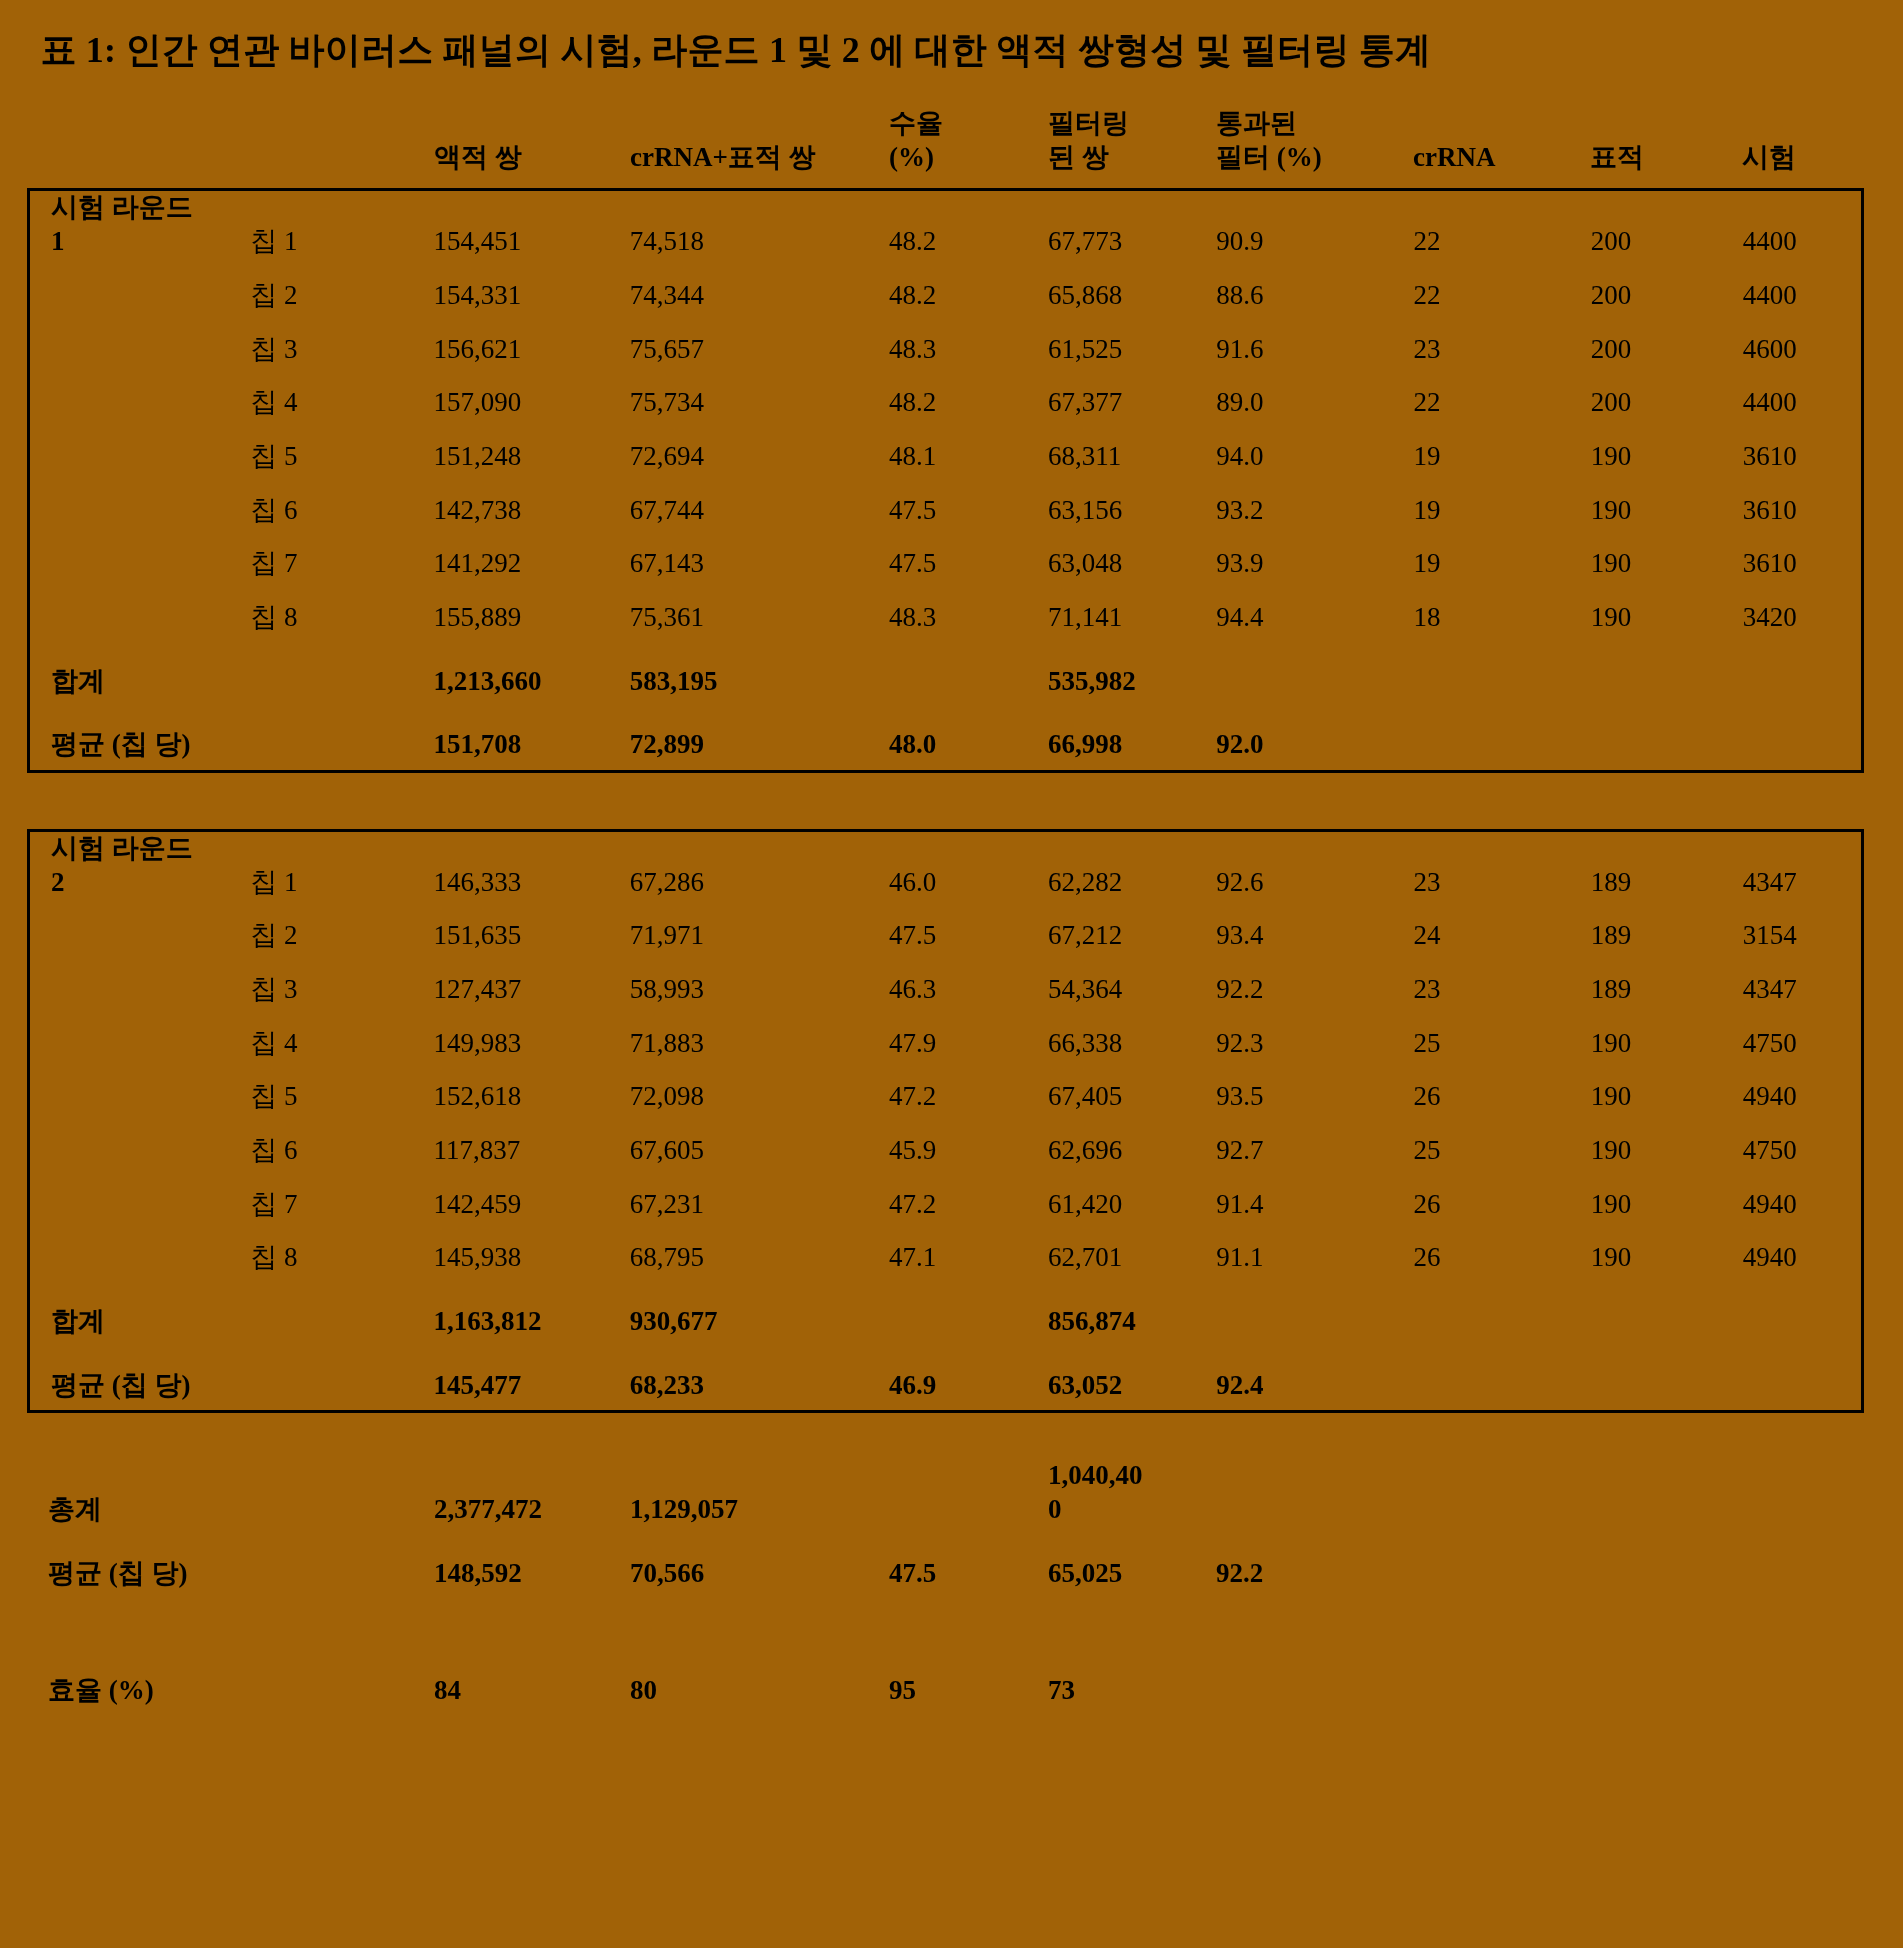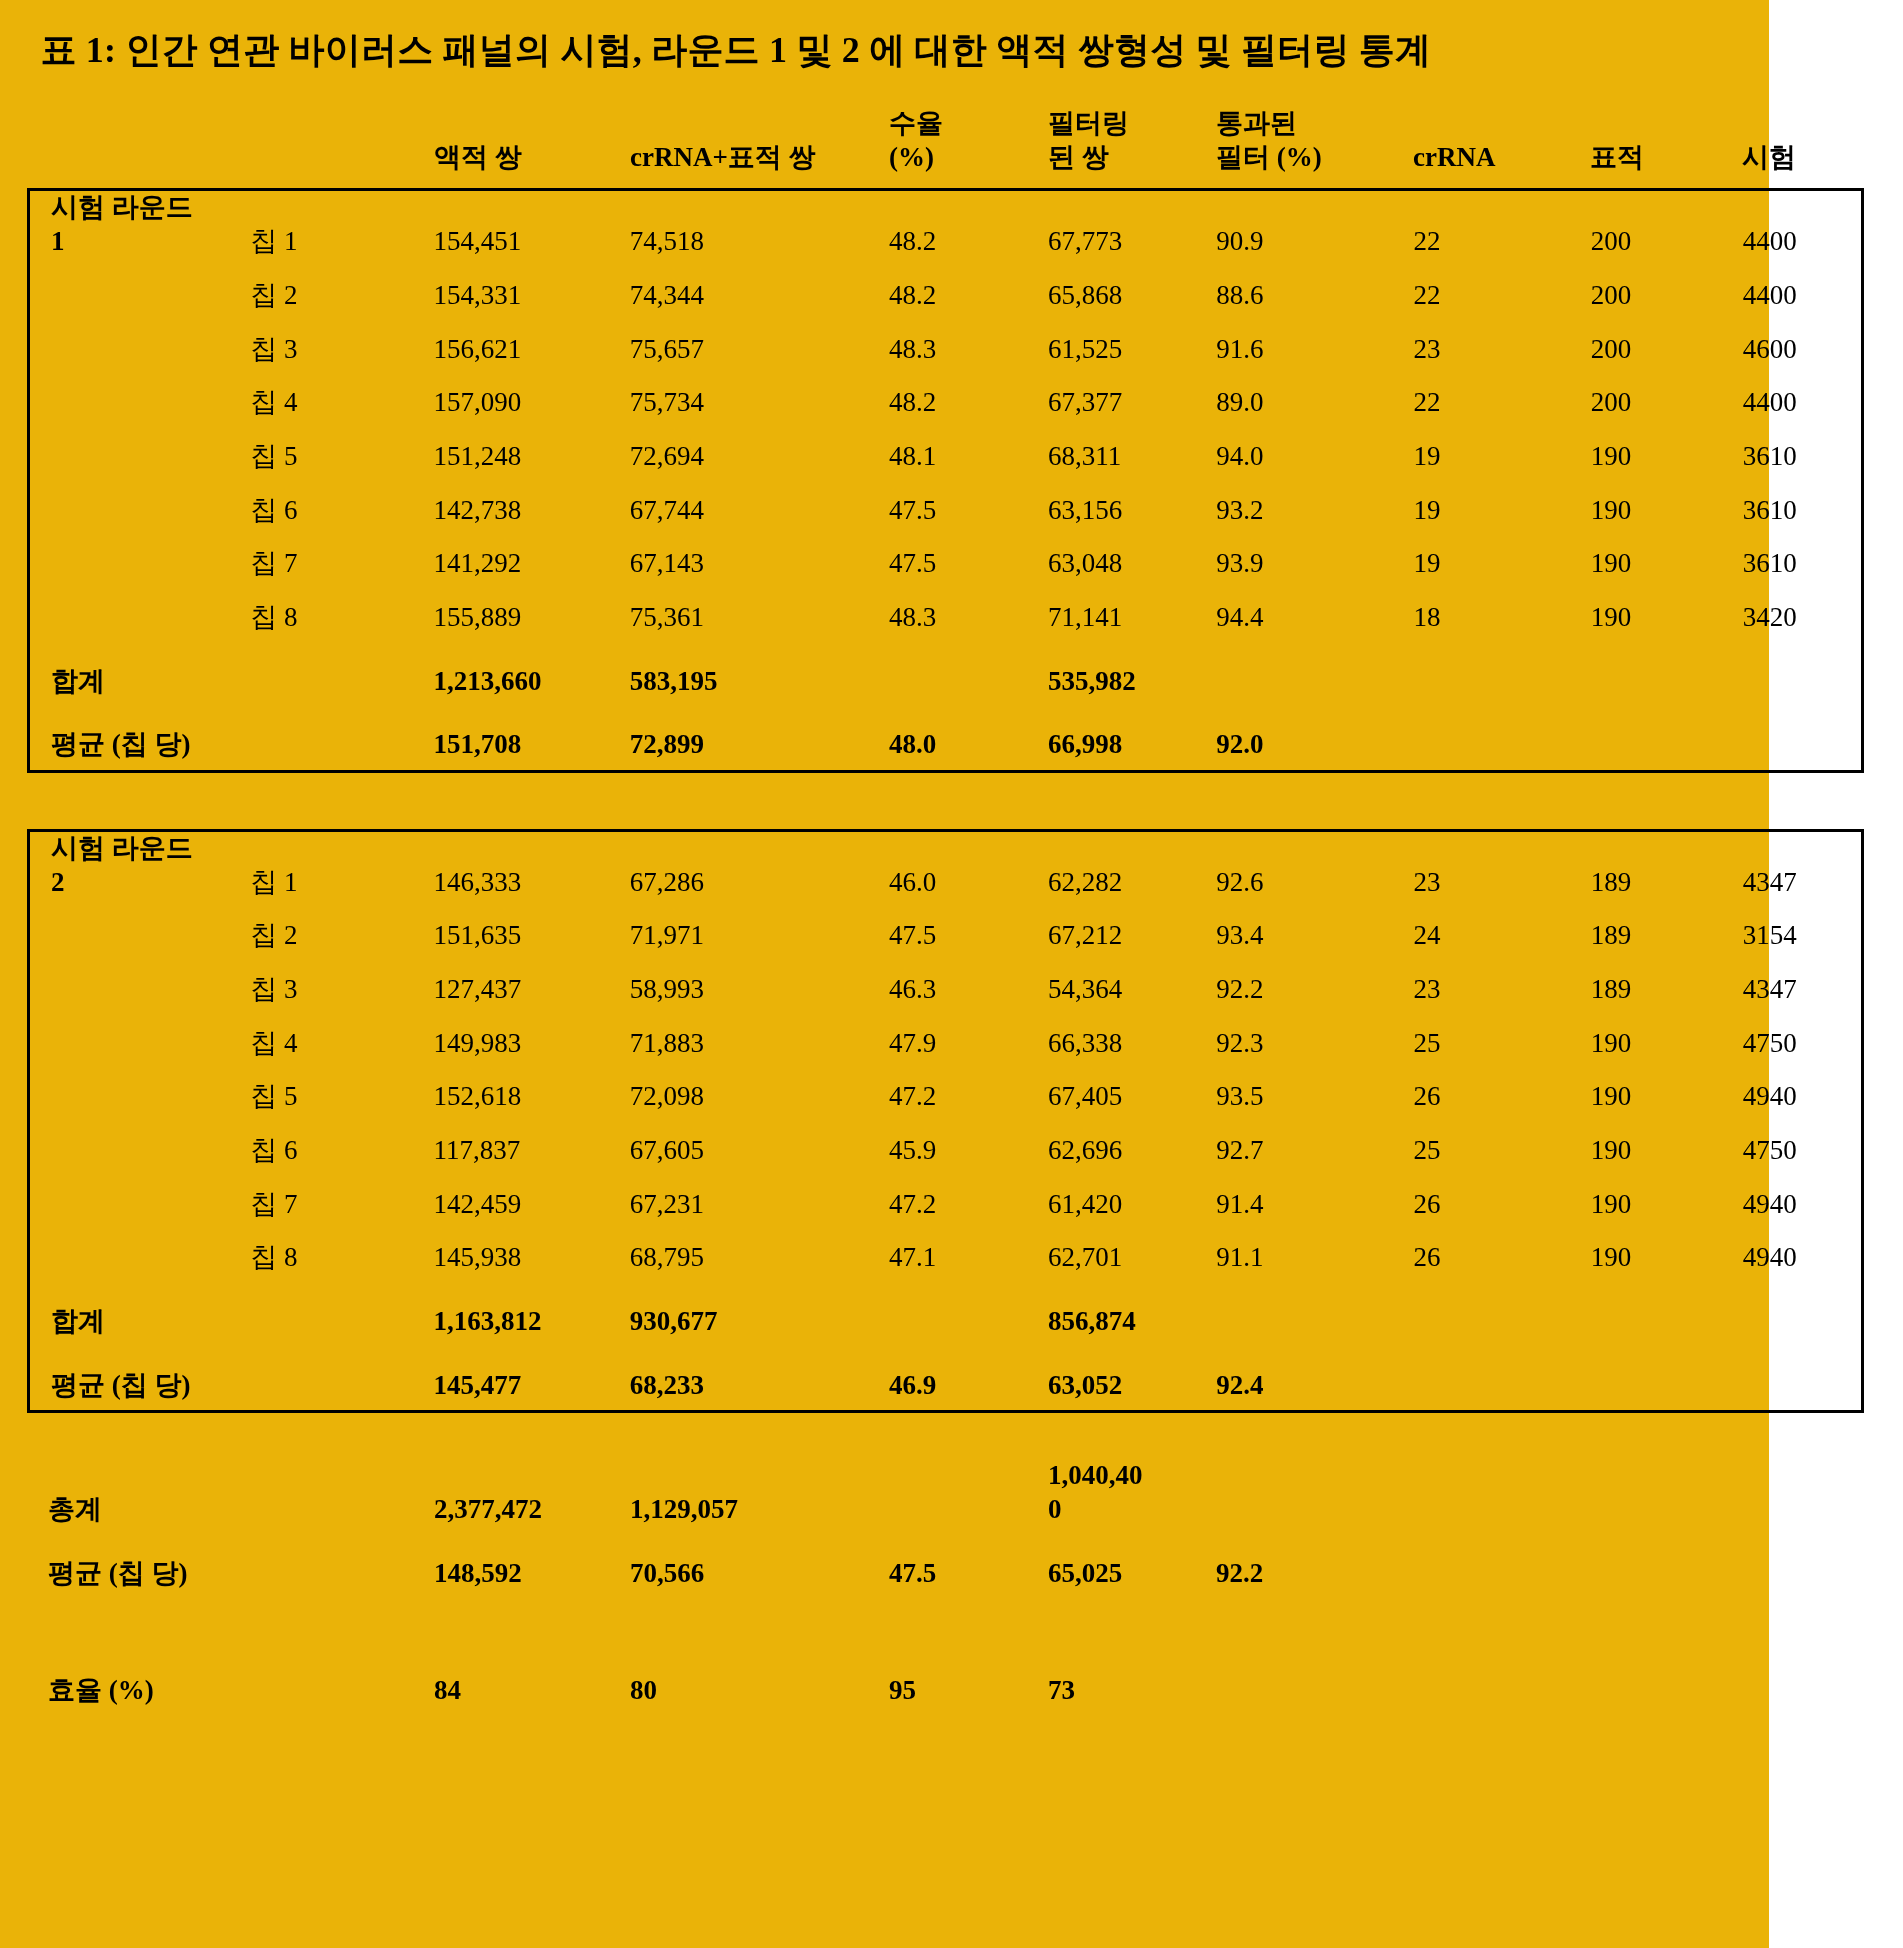--- a/index.html
+++ b/index.html
@@ -3,25 +3,25 @@
 <meta charset="utf-8">
 <style>
   html, body {
     margin: 0;
     padding: 0;
     background: #ffffff;
     color: #000000;
     font-family: "Liberation Serif", "DejaVu Serif", serif;
   }
   .page {
-    width: 1769px;
+    width: 1903px;
     min-height: 1948px;
     box-sizing: border-box;
     padding: 17.3px 27px 19px 27px;
-    background: #eab308;
+    background: #a16207;
   }
   .title {
     font-size: 36px;
     font-weight: bold;
     line-height: 1.32;
     max-width: 1422px;
     margin: 9.6px 0 33px 13.4px;
     letter-spacing: 0.2px;
   }
   table.grid {

